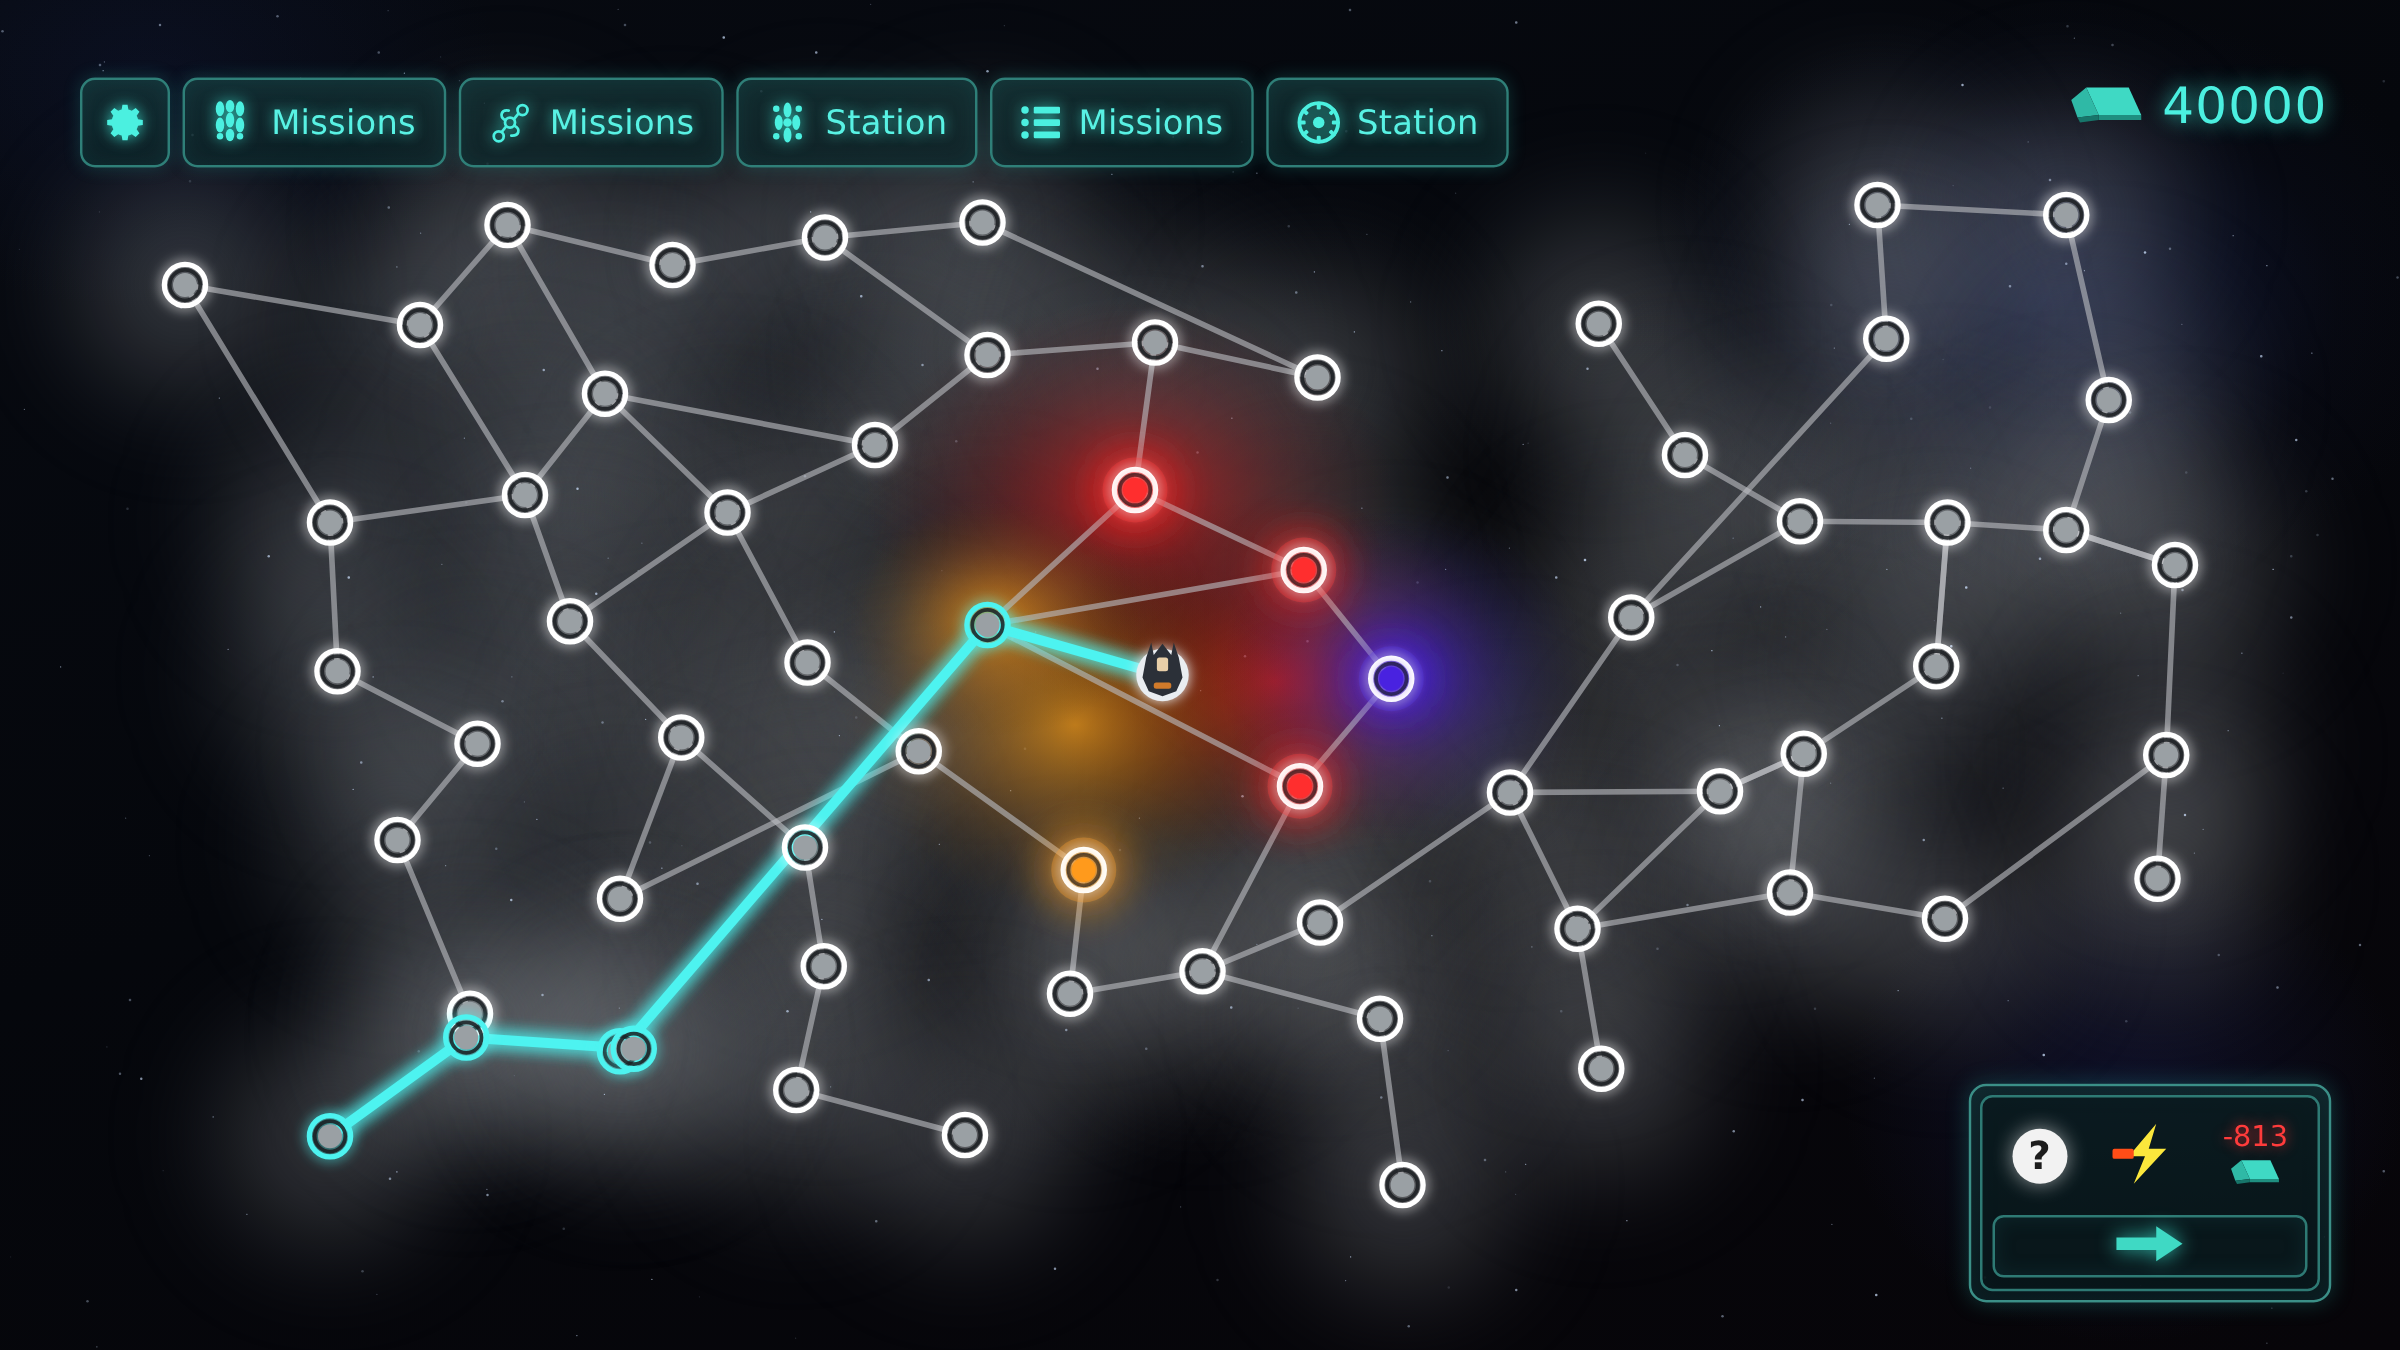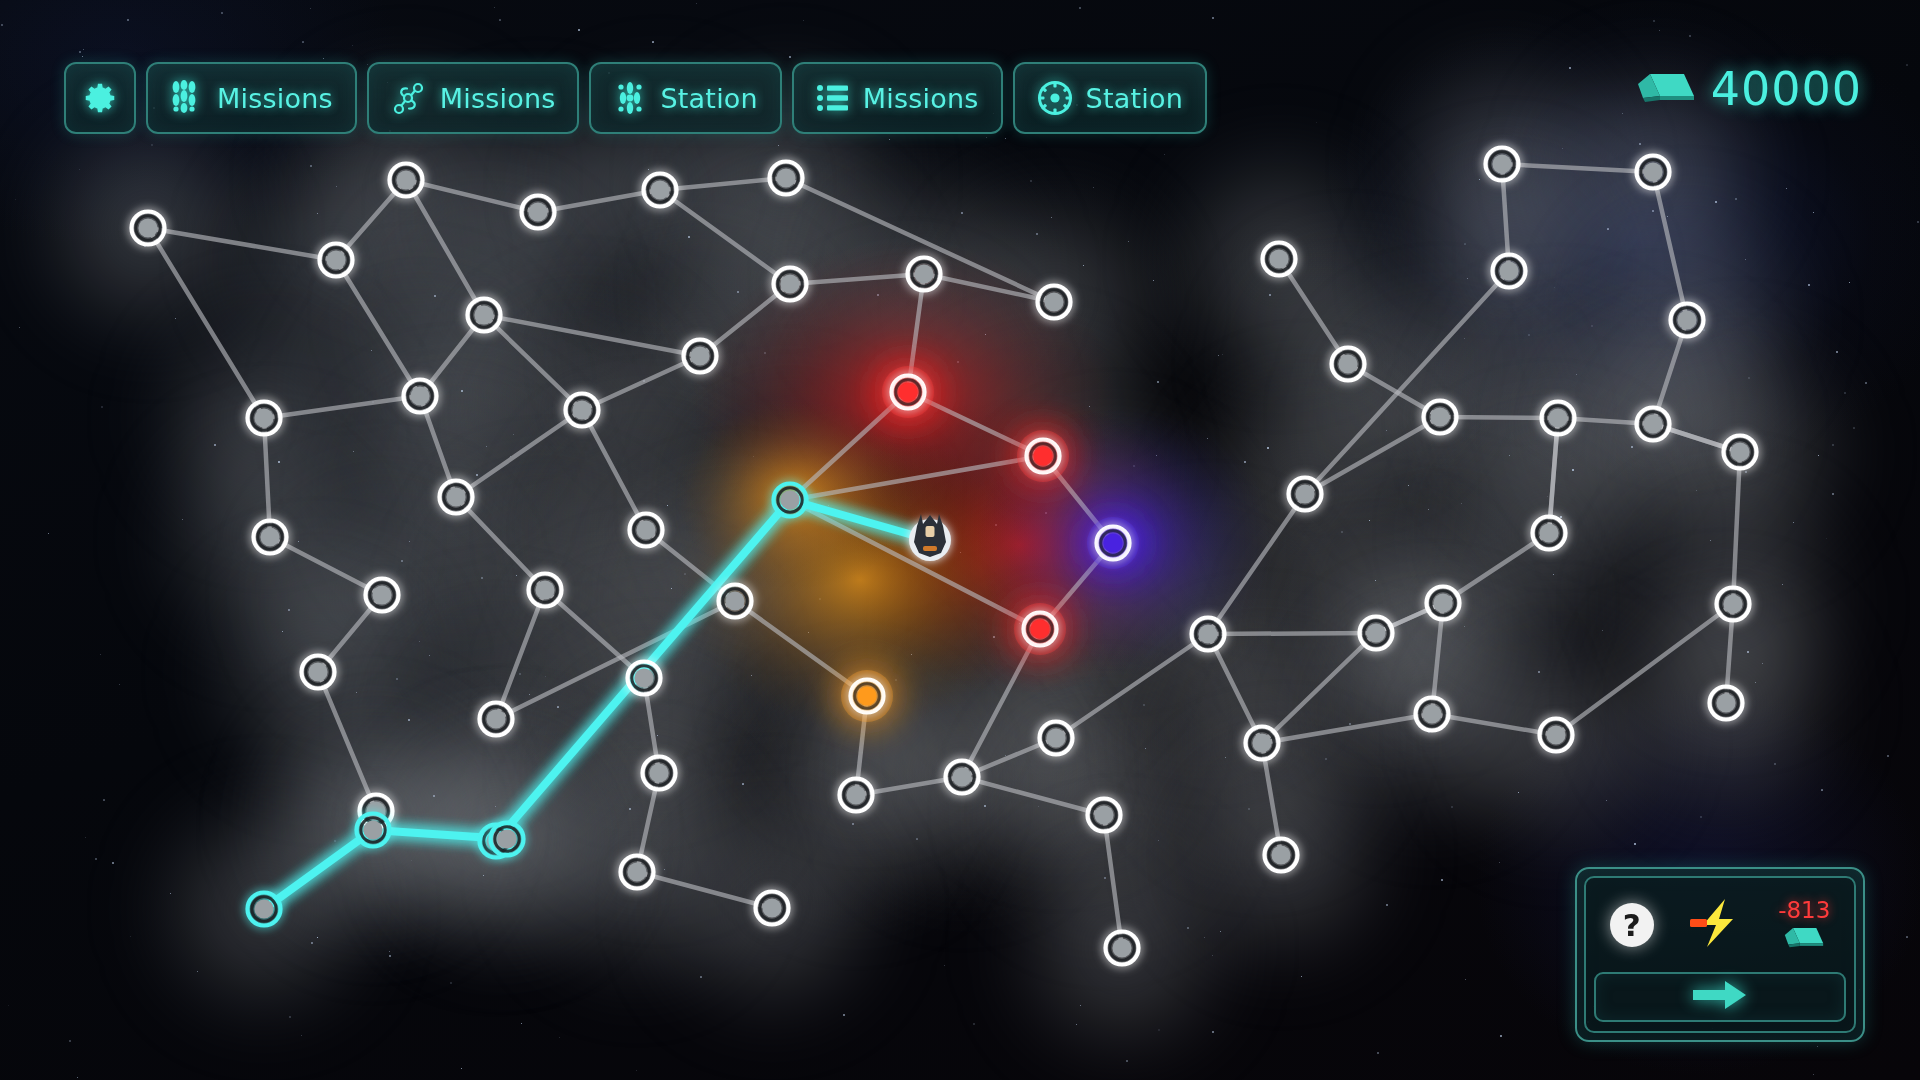--- a/index.html
+++ b/index.html
@@ -49,21 +49,21 @@
   }
   .tbtn.icon-only { padding:0; width:72px; justify-content:center; }
   .tbtn svg { display:block; filter:drop-shadow(0 0 6px rgba(60,235,215,0.8)); }
 
   
   #currency {
     position:absolute; right:58px; top:62px; z-index:40;
     display:flex; align-items:center; gap:16px;
   }
   #currency .amount {
-    color:#4bf0e0; font-size:46px; letter-spacing:1px;
+    color:#4bf0e0; font-size:40px; letter-spacing:1px;
     text-shadow:0 0 16px rgba(60,235,215,0.85);
   }
 
   
   #sector-panel {
     position:absolute; right:55px; bottom:38px; width:290px; z-index:40;
     border:2px solid #3b8f87; border-radius:14px;
     background:linear-gradient(180deg, rgba(16,40,44,0.80) 0%, rgba(9,24,28,0.88) 100%);
     box-shadow:0 0 18px rgba(40,190,180,0.25), inset 0 0 22px rgba(25,90,95,0.2);
     padding:7px;

